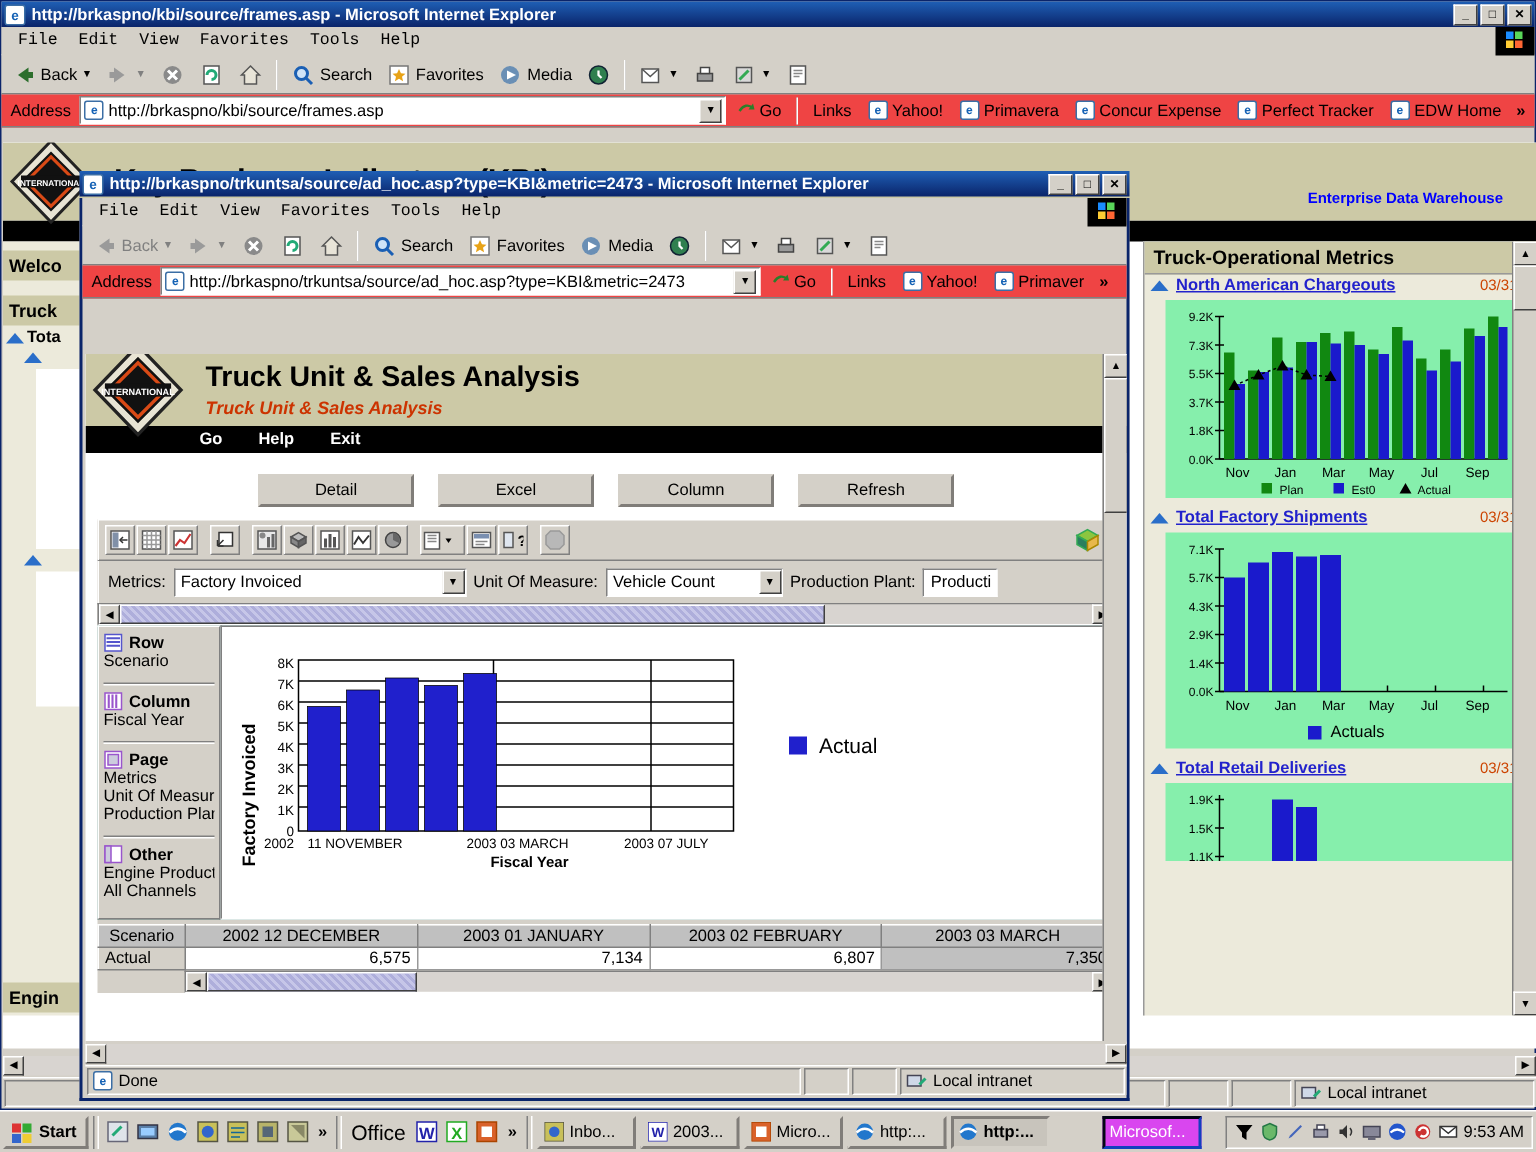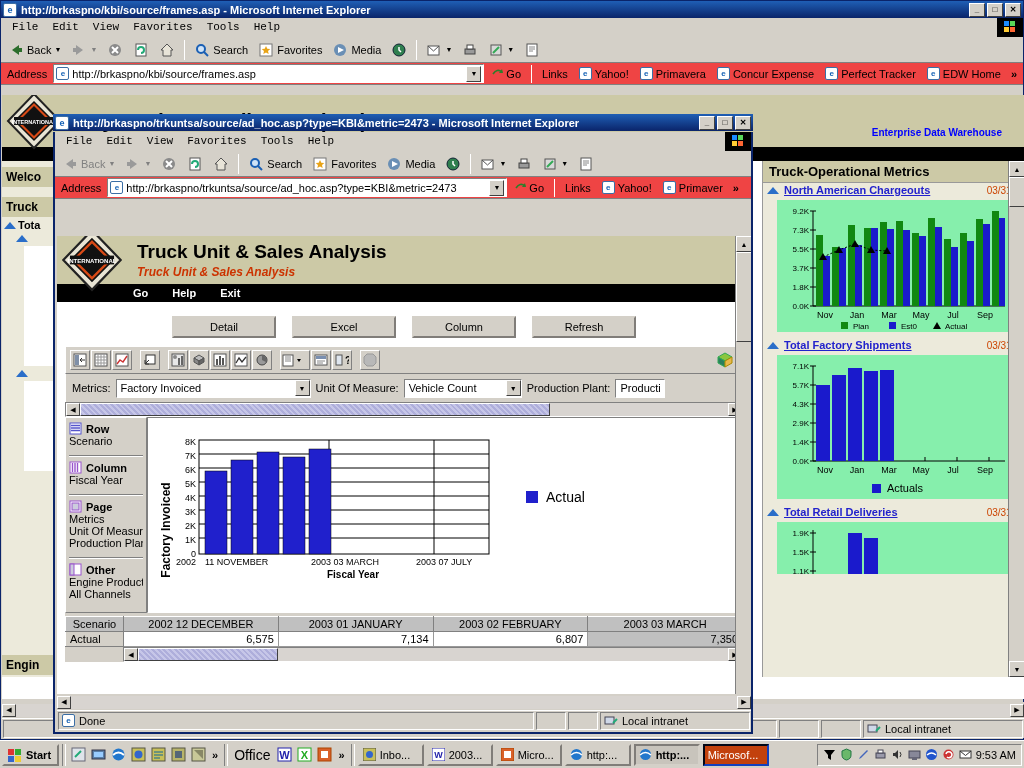--- a/index.html
+++ b/index.html
@@ -185,21 +185,21 @@
   }
   .tb-sep { width:4px; height:22px; border-left:1px solid #808080; border-right:1px solid #fff; }
   .quick { display:flex; align-items:center; gap:2px; }
   .qi { width:18px;height:18px; display:flex;align-items:center;justify-content:center; }
   .taskbtn {
     height:22px; min-width:66px; max-width:74px; background:#d4d0c8; border:2px outset #d4d0c8;
     display:flex; align-items:center; gap:3px; padding:0 3px; font-size:11px;
     overflow:hidden; white-space:nowrap;
   }
   .taskbtn.active { border:2px inset #d4d0c8; background:#c8c4bc; font-weight:bold; }
-  .taskbtn.hl { background:#c2410c; color:#fff; border:2px inset #0a246a; }
+  .taskbtn.hl { background:#d946ef; color:#fff; border:2px inset #0a246a;margin-left:32px; }
   .tray { margin-left:auto; height:22px; border:1px solid; border-color:#808080 #fff #fff #808080;
           display:flex; align-items:center; gap:3px; padding:0 5px; margin-right:2px; }
   .clock { font-size:11px; }
 
   .chev { font-weight:bold; font-size:11px; padding:0 3px; }
   svg { display:block; }
 </style>
 </head>
 <body>
 

